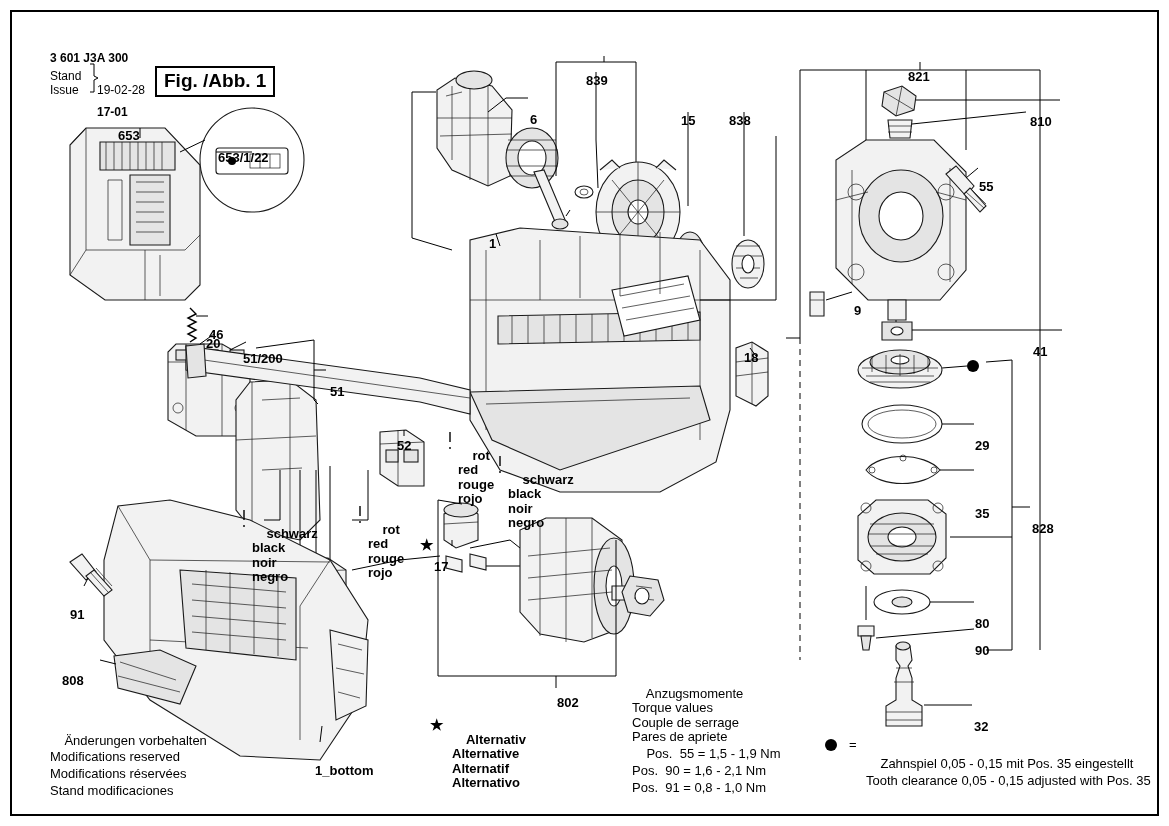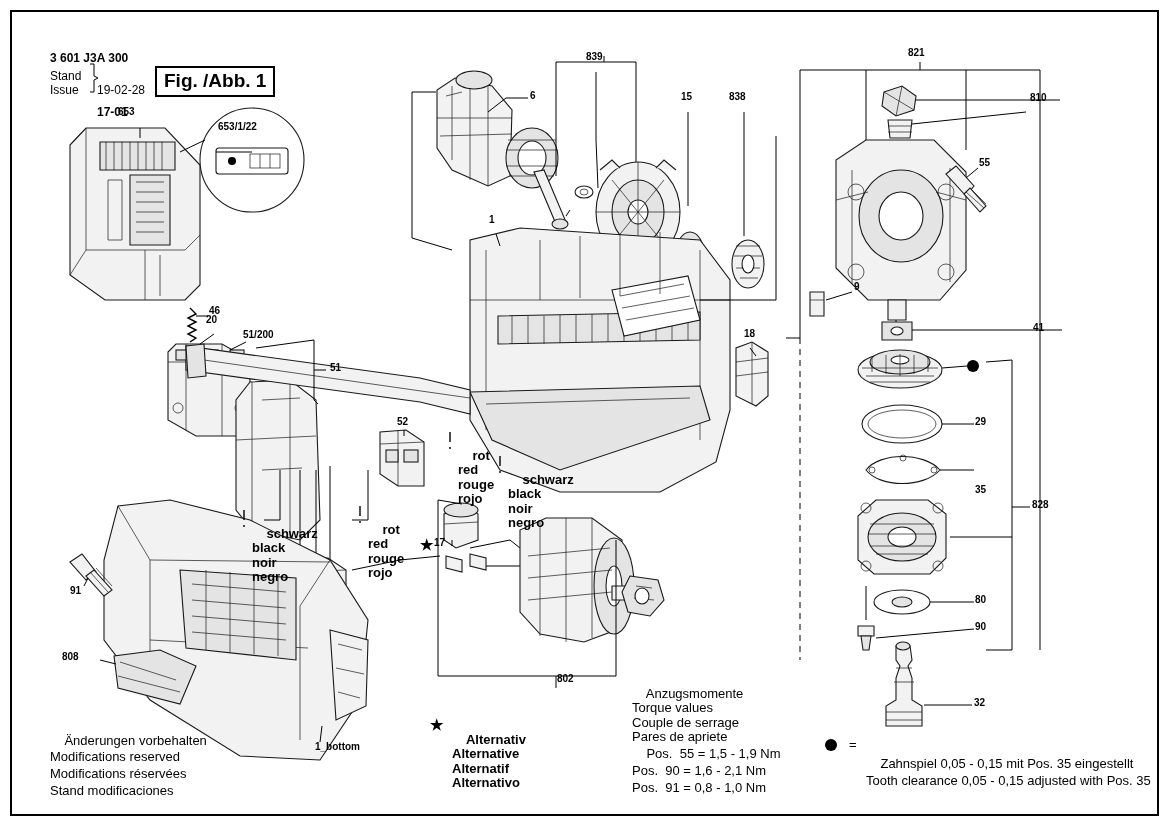--- a/index.html
+++ b/index.html
@@ -1,20 +1,20 @@
 <!DOCTYPE html>
 <html><head>
 <meta charset="utf-8">
 <style>
   html,body{margin:0;padding:0;background:#fff;}
   body{width:1169px;height:826px;font-family:"Liberation Sans",sans-serif;color:#000;}
   #sheet{position:relative;width:1169px;height:826px;overflow:hidden;}
   .frame{position:absolute;left:10px;top:10px;width:1149px;height:806px;border:2px solid #000;box-sizing:border-box;}
   .txt{position:absolute;white-space:pre;line-height:1.12;}
-  .num{font-weight:bold;font-size:10px;}
+  .num{font-weight:bold;font-size:13px;margin-top:23px;}
   .small{font-size:13px;}
   .med{font-size:12px;}
   .bold{font-weight:bold;}
   .fig{position:absolute;font-weight:bold;font-size:19px;border:2px solid #000;padding:2px 7px 3px 7px;background:#fff;}
   svg{position:absolute;left:0;top:0;width:1169px;height:826px;overflow:visible;pointer-events:none;}
   .ln{stroke:#000;stroke-width:1;fill:none;}
   .lnb{stroke:#000;stroke-width:1.4;fill:none;}
   .part{fill:#f2f2f2;stroke:#1a1a1a;stroke-width:1.1;}
   .part2{fill:#e4e4e4;stroke:#1a1a1a;stroke-width:1.1;}
   .partw{fill:#fff;stroke:#1a1a1a;stroke-width:1.1;}
@@ -359,21 +359,21 @@
       <path class="lnb" d="M450 432 L450 442 M450 447 L450 449" stroke-width="2.4"></path>
       <path class="lnb" d="M500 456 L500 466 M500 471 L500 473" stroke-width="2.4"></path>
       <path class="lnb" d="M244 510 L244 520 M244 525 L244 527" stroke-width="2.4"></path>
       <path class="lnb" d="M360 506 L360 516 M360 521 L360 523" stroke-width="2.4"></path>
     </g>
 
     <circle class="dot" cx="831" cy="745" r="6"></circle>
   </svg>
 
   <div class="txt num" style="left:118px;top:106px;">653</div>
-  <div class="txt num" style="left:218px;top:121px;">653/1/22</div>
+  <div class="txt num" style="left:218px;top:128px;">653/1/22</div>
   <div class="txt num" style="left:530px;top:90px;">6</div>
   <div class="txt num" style="left:586px;top:51px;">839</div>
   <div class="txt num" style="left:681px;top:91px;">15</div>
   <div class="txt num" style="left:729px;top:91px;">838</div>
   <div class="txt num" style="left:908px;top:47px;">821</div>
   <div class="txt num" style="left:1030px;top:92px;">810</div>
   <div class="txt num" style="left:979px;top:157px;">55</div>
   <div class="txt num" style="left:489px;top:214px;">1</div>
   <div class="txt num" style="left:854px;top:281px;">9</div>
   <div class="txt num" style="left:1033px;top:322px;">41</div>

